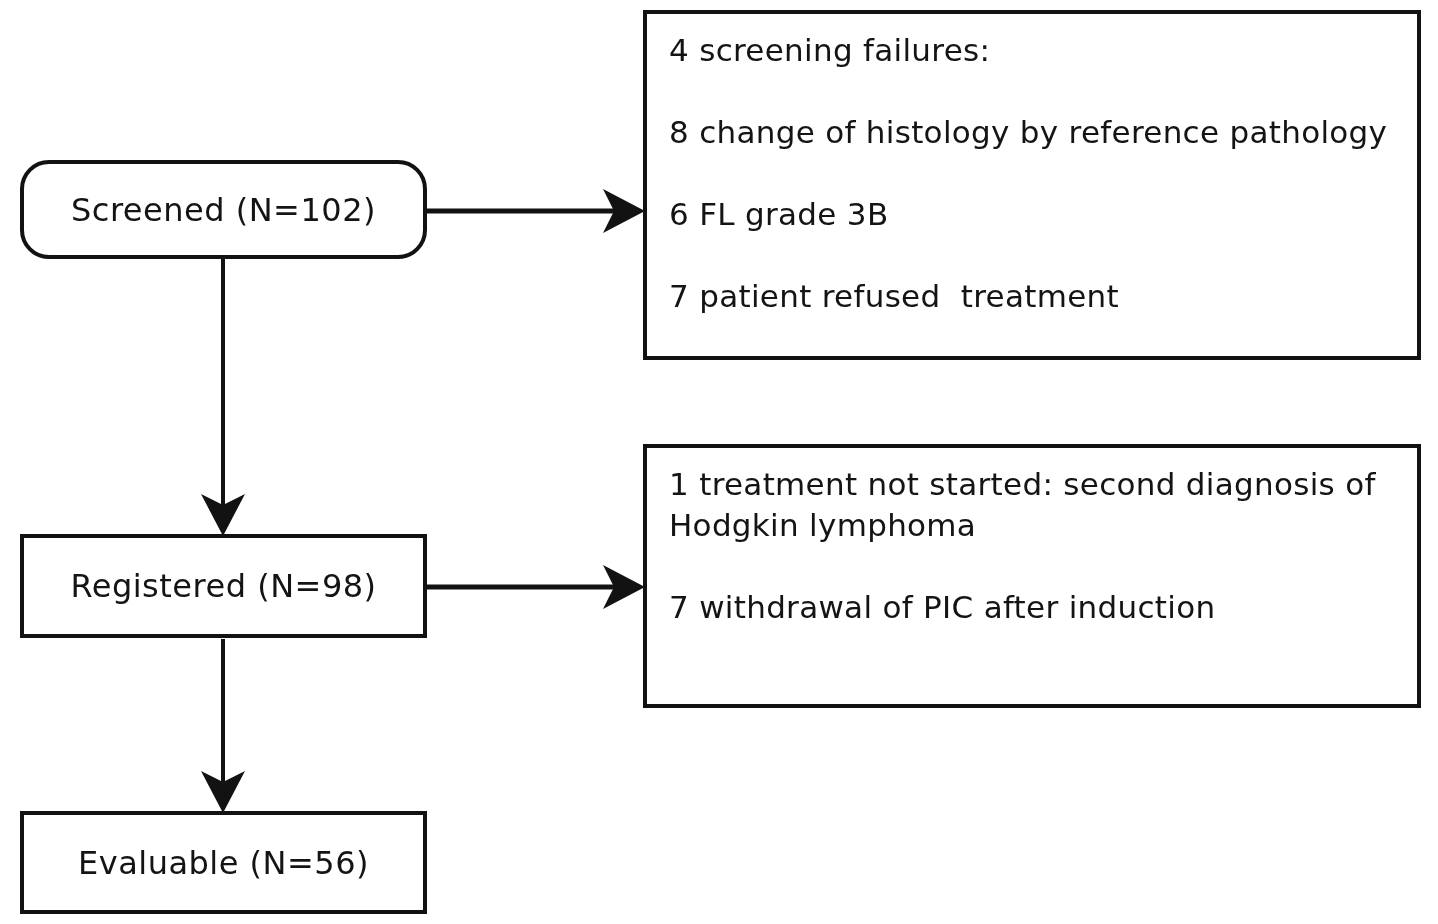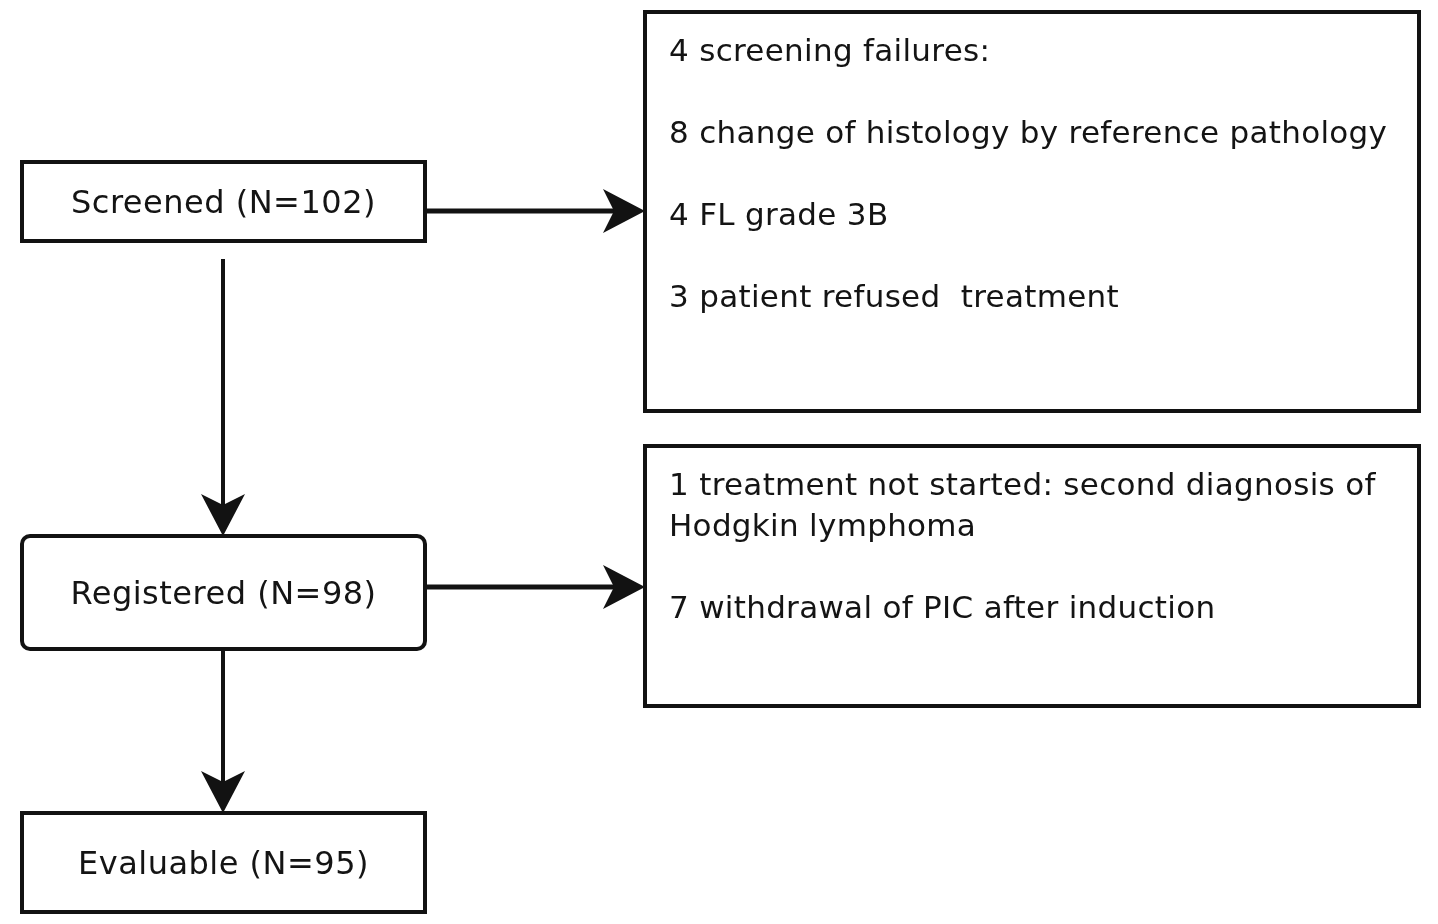--- a/index.html
+++ b/index.html
@@ -26,37 +26,37 @@
     position: absolute;
     box-sizing: border-box;
     border: 4px solid #121212;
     background: #ffffff;
     display: flex;
     align-items: center;
     justify-content: center;
     font-size: 32px;
     letter-spacing: 0.5px;
   }
-  .stage-screened   { left: 20px;  top: 160px; width: 407px; height: 83px;  }
-  .stage-registered { left: 20px;  top: 534px; width: 407px; height: 117px; border-radius: 10px; }
+  .stage-screened   { left: 20px;  top: 160px; width: 407px; height: 99px; border-radius: 29px;  }
+  .stage-registered { left: 20px;  top: 534px; width: 407px; height: 104px; }
   .stage-evaluable  { left: 20px;  top: 811px; width: 407px; height: 103px; }
 
   .side-box {
     position: absolute;
     box-sizing: border-box;
     border: 4px solid #121212;
     background: #ffffff;
     left: 643px;
     width: 778px;
     padding: 16px 14px 10px 22px;
     font-size: 31px;
     line-height: 41px;
     letter-spacing: 0.3px;
   }
-  .side-screening { top: 10px;  height: 403px; }
+  .side-screening { top: 10px;  height: 350px; }
   .side-postreg   { top: 444px; height: 264px; }
 
   .side-box p {
     margin: 0 0 41px 0;
     white-space: pre-wrap;
   }
   .side-box p:last-child { margin-bottom: 0; }
 </style>
 </head>
 <body>
@@ -88,28 +88,28 @@
 
   <div class="stage-box stage-screened">
     <span>Screened (N=102)</span>
   </div>
 
   <div class="stage-box stage-registered">
     <span>Registered (N=98)</span>
   </div>
 
   <div class="stage-box stage-evaluable">
-    <span>Evaluable (N=95)</span>
+    <span>Evaluable (N=56)</span>
   </div>
 
   <div class="side-box side-screening">
     <p>4 screening failures:</p>
     <p>8 change of histology by reference pathology</p>
-    <p>4 FL grade 3B</p>
-    <p>3 patient refused  treatment</p>
+    <p>6 FL grade 3B</p>
+    <p>7 patient refused  treatment</p>
   </div>
 
   <div class="side-box side-postreg">
     <p>1 treatment not started: second diagnosis of Hodgkin lymphoma</p>
     <p>7 withdrawal of PIC after induction</p>
   </div>
 
 </div>
 
 </body></html>

